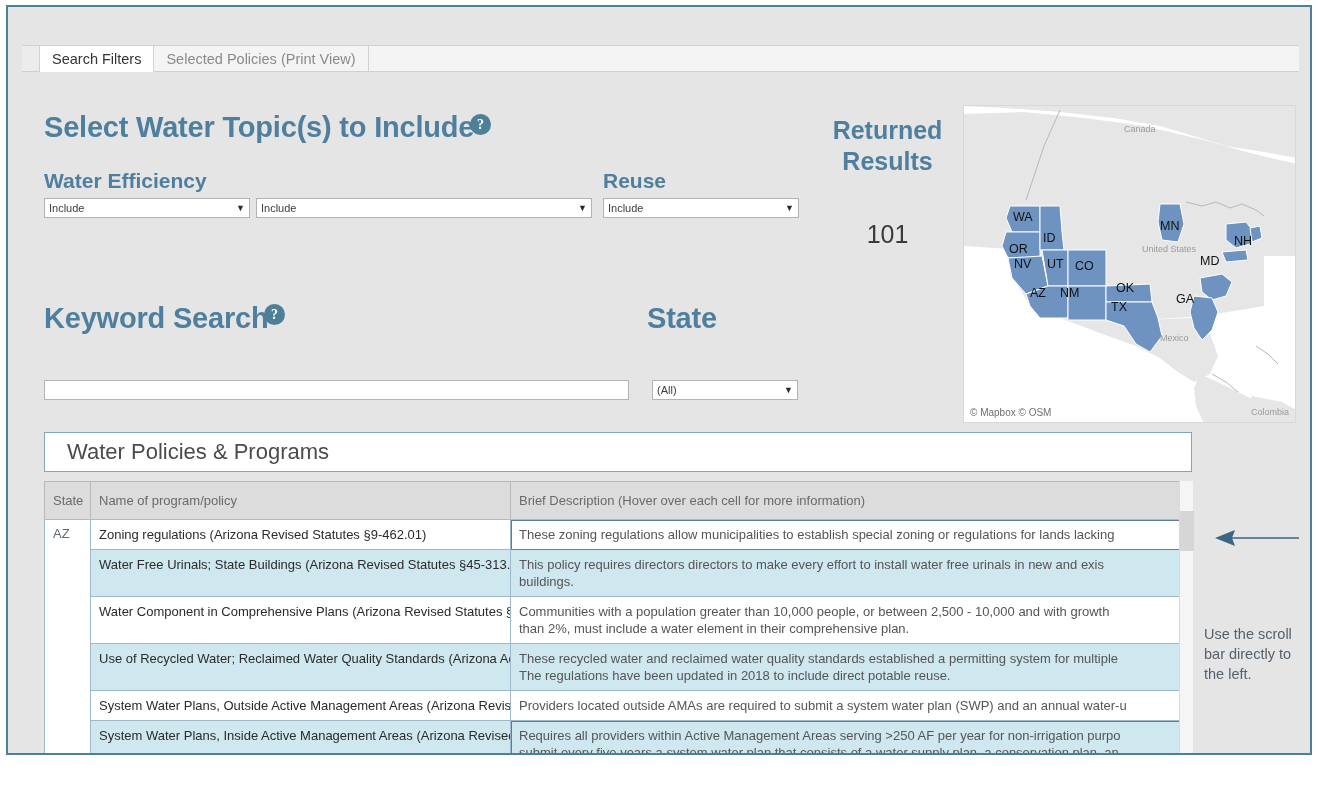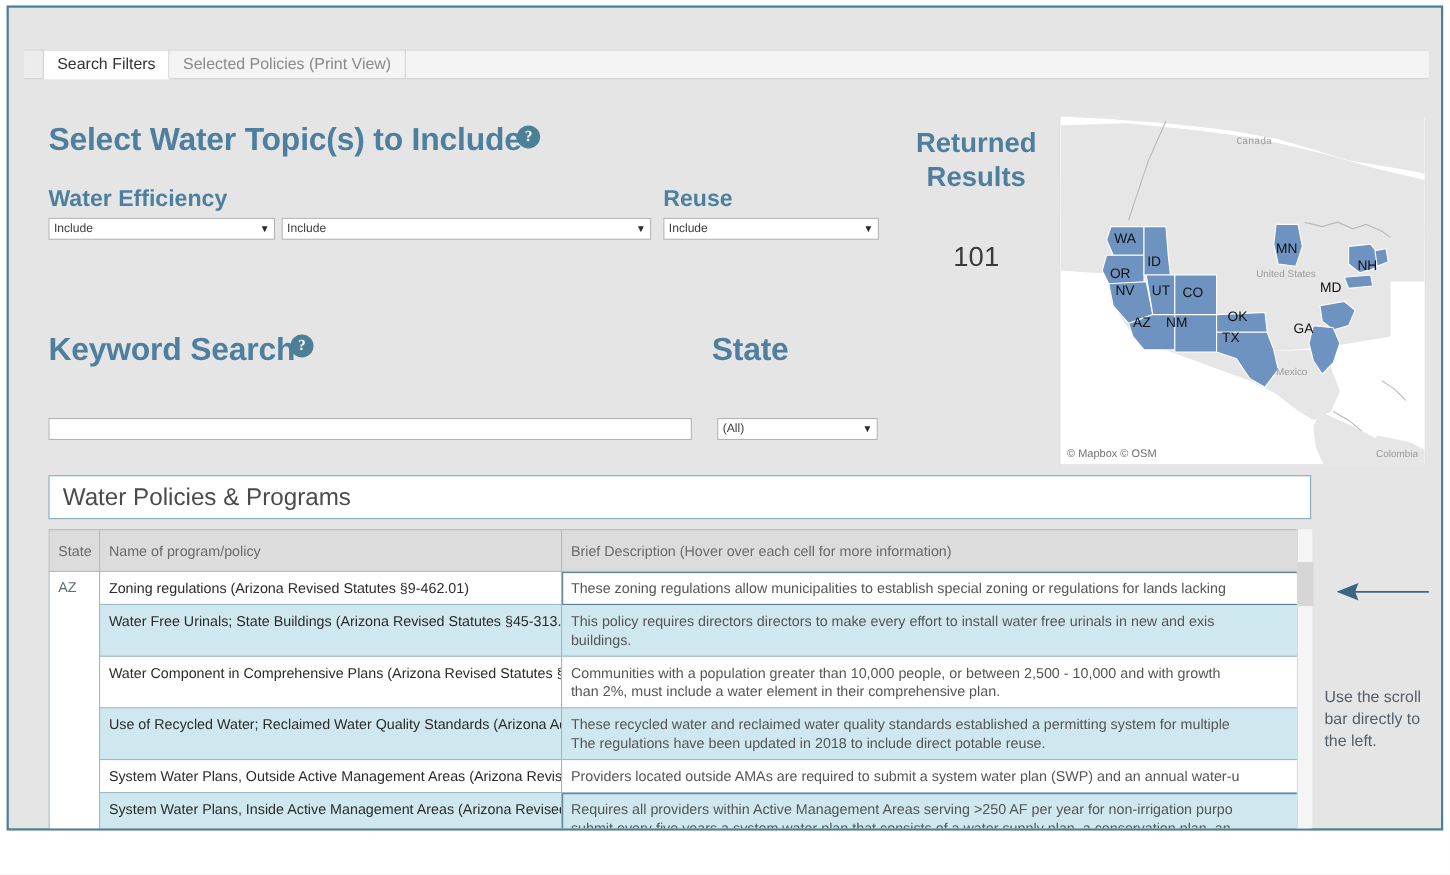--- a/index.html
+++ b/index.html
@@ -194,21 +194,21 @@
   }
 
   
   #table-title {
     position: absolute;
     left: 36px; top: 425px;
     width: 1148px; height: 40px;
     border: 1px solid #7fa6bb;
     background: #ffffff;
     display: flex; align-items: center;
-    padding-left: 12px;
+    padding-left: 22px;
     font-size: 22px;
     color: #4b4b4b;
   }
 
   #table-wrap {
     position: absolute;
     left: 36px; top: 474px;
     width: 1148px; height: 312px;
     overflow: hidden;
   }
@@ -396,21 +396,21 @@
         <path d="M262,118 L282,116 L290,126 L286,138 L272,142 L262,134 Z"></path>
         <path d="M286,122 L296,120 L298,132 L288,136 Z"></path>
 
         <path d="M258,146 L282,144 L284,154 L262,156 Z"></path>
 
         <path d="M236,172 L258,168 L268,176 L262,190 L248,194 L238,186 Z"></path>
         <path d="M230,190 L248,192 L254,206 L248,224 L238,234 L230,222 L226,206 Z"></path>
       </g>
     </svg>
 
-    <div class="map-label" style="left:160px; top:18px;font-family:Liberation Mono, monospace;">Canada</div>
+    <div class="map-label" style="left:160px; top:18px;">Canada</div>
     <div class="map-label" style="left:178px; top:138px; line-height:11px;">
       <span>United States</span>
     </div>
     <div class="map-label" style="left:196px; top:227px;">Mexico</div>
     <div class="map-label" id="map-colombia">Colombia</div>
 
     <div class="state-label" style="left:49px;  top:104px;">WA</div>
     <div class="state-label" style="left:45px;  top:126px;margin-top:10px;">OR</div>
     <div class="state-label" style="left:79px;  top:125px;">ID</div>
     <div class="state-label" style="left:50px;  top:151px;">NV</div>

